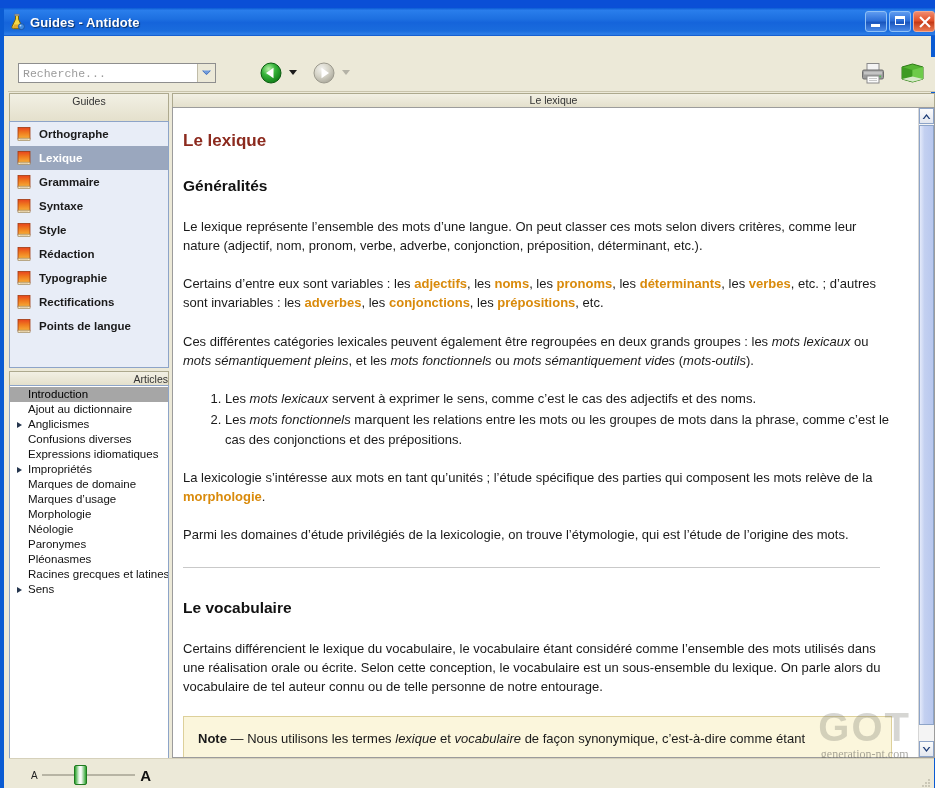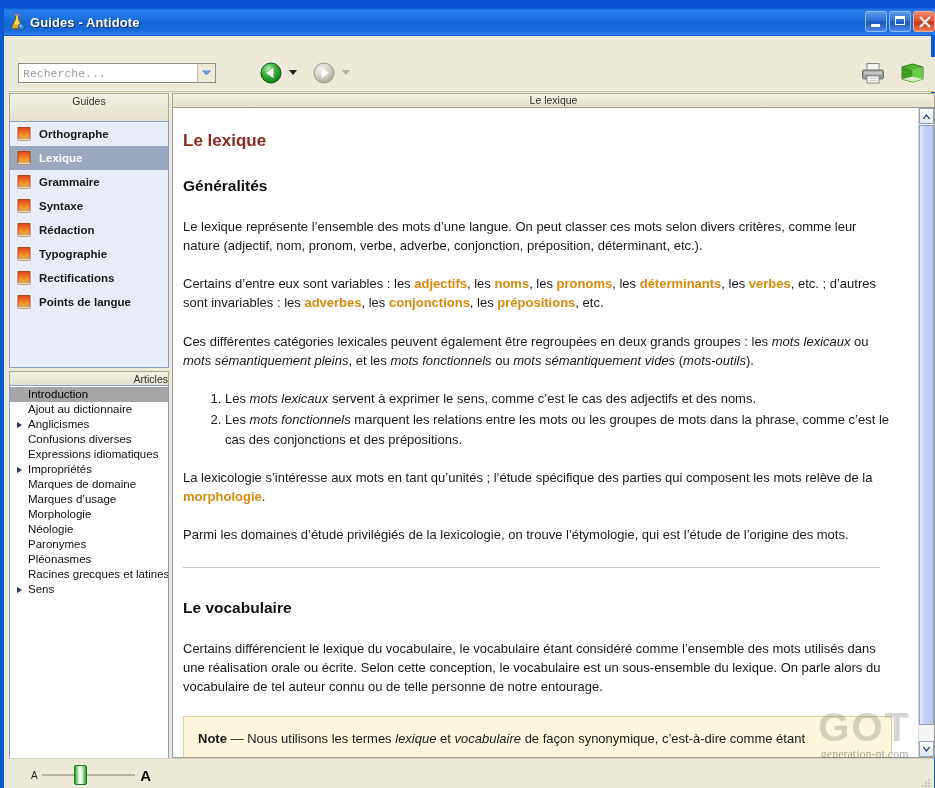--- a/index.html
+++ b/index.html
@@ -602,20 +602,35 @@
                   <linearGradient id="bk" x1="0" y1="0" x2="0" y2="1">
                     <stop offset="0%" stop-color="#E8441E"></stop>
                     <stop offset="45%" stop-color="#F07A1E"></stop>
                     <stop offset="100%" stop-color="#F7B23A"></stop>
                   </linearGradient>
                 </defs>
                 <rect x="2" y="1.5" width="12" height="11.5" fill="url(#bk)" stroke="#A03A10" stroke-width="0.8"></rect>
                 <rect x="2" y="12.2" width="12" height="2.3" fill="#FBE8C4" stroke="#A08A60" stroke-width="0.7"></rect>
                 <line x1="4" y1="13.4" x2="12" y2="13.4" stroke="#D8C49A" stroke-width="0.7"></line>
               </svg></span>
+            <span class="guide-label">Style</span>
+          </div>
+          <div class="guide-row">
+            <span class="book-icon"><svg width="16" height="16" viewBox="0 0 16 16">
+                <defs>
+                  <linearGradient id="bk" x1="0" y1="0" x2="0" y2="1">
+                    <stop offset="0%" stop-color="#E8441E"></stop>
+                    <stop offset="45%" stop-color="#F07A1E"></stop>
+                    <stop offset="100%" stop-color="#F7B23A"></stop>
+                  </linearGradient>
+                </defs>
+                <rect x="2" y="1.5" width="12" height="11.5" fill="url(#bk)" stroke="#A03A10" stroke-width="0.8"></rect>
+                <rect x="2" y="12.2" width="12" height="2.3" fill="#FBE8C4" stroke="#A08A60" stroke-width="0.7"></rect>
+                <line x1="4" y1="13.4" x2="12" y2="13.4" stroke="#D8C49A" stroke-width="0.7"></line>
+              </svg></span>
             <span class="guide-label">Rédaction</span>
           </div>
           <div class="guide-row">
             <span class="book-icon"><svg width="16" height="16" viewBox="0 0 16 16">
                 <defs>
                   <linearGradient id="bk" x1="0" y1="0" x2="0" y2="1">
                     <stop offset="0%" stop-color="#E8441E"></stop>
                     <stop offset="45%" stop-color="#F07A1E"></stop>
                     <stop offset="100%" stop-color="#F7B23A"></stop>
                   </linearGradient>

